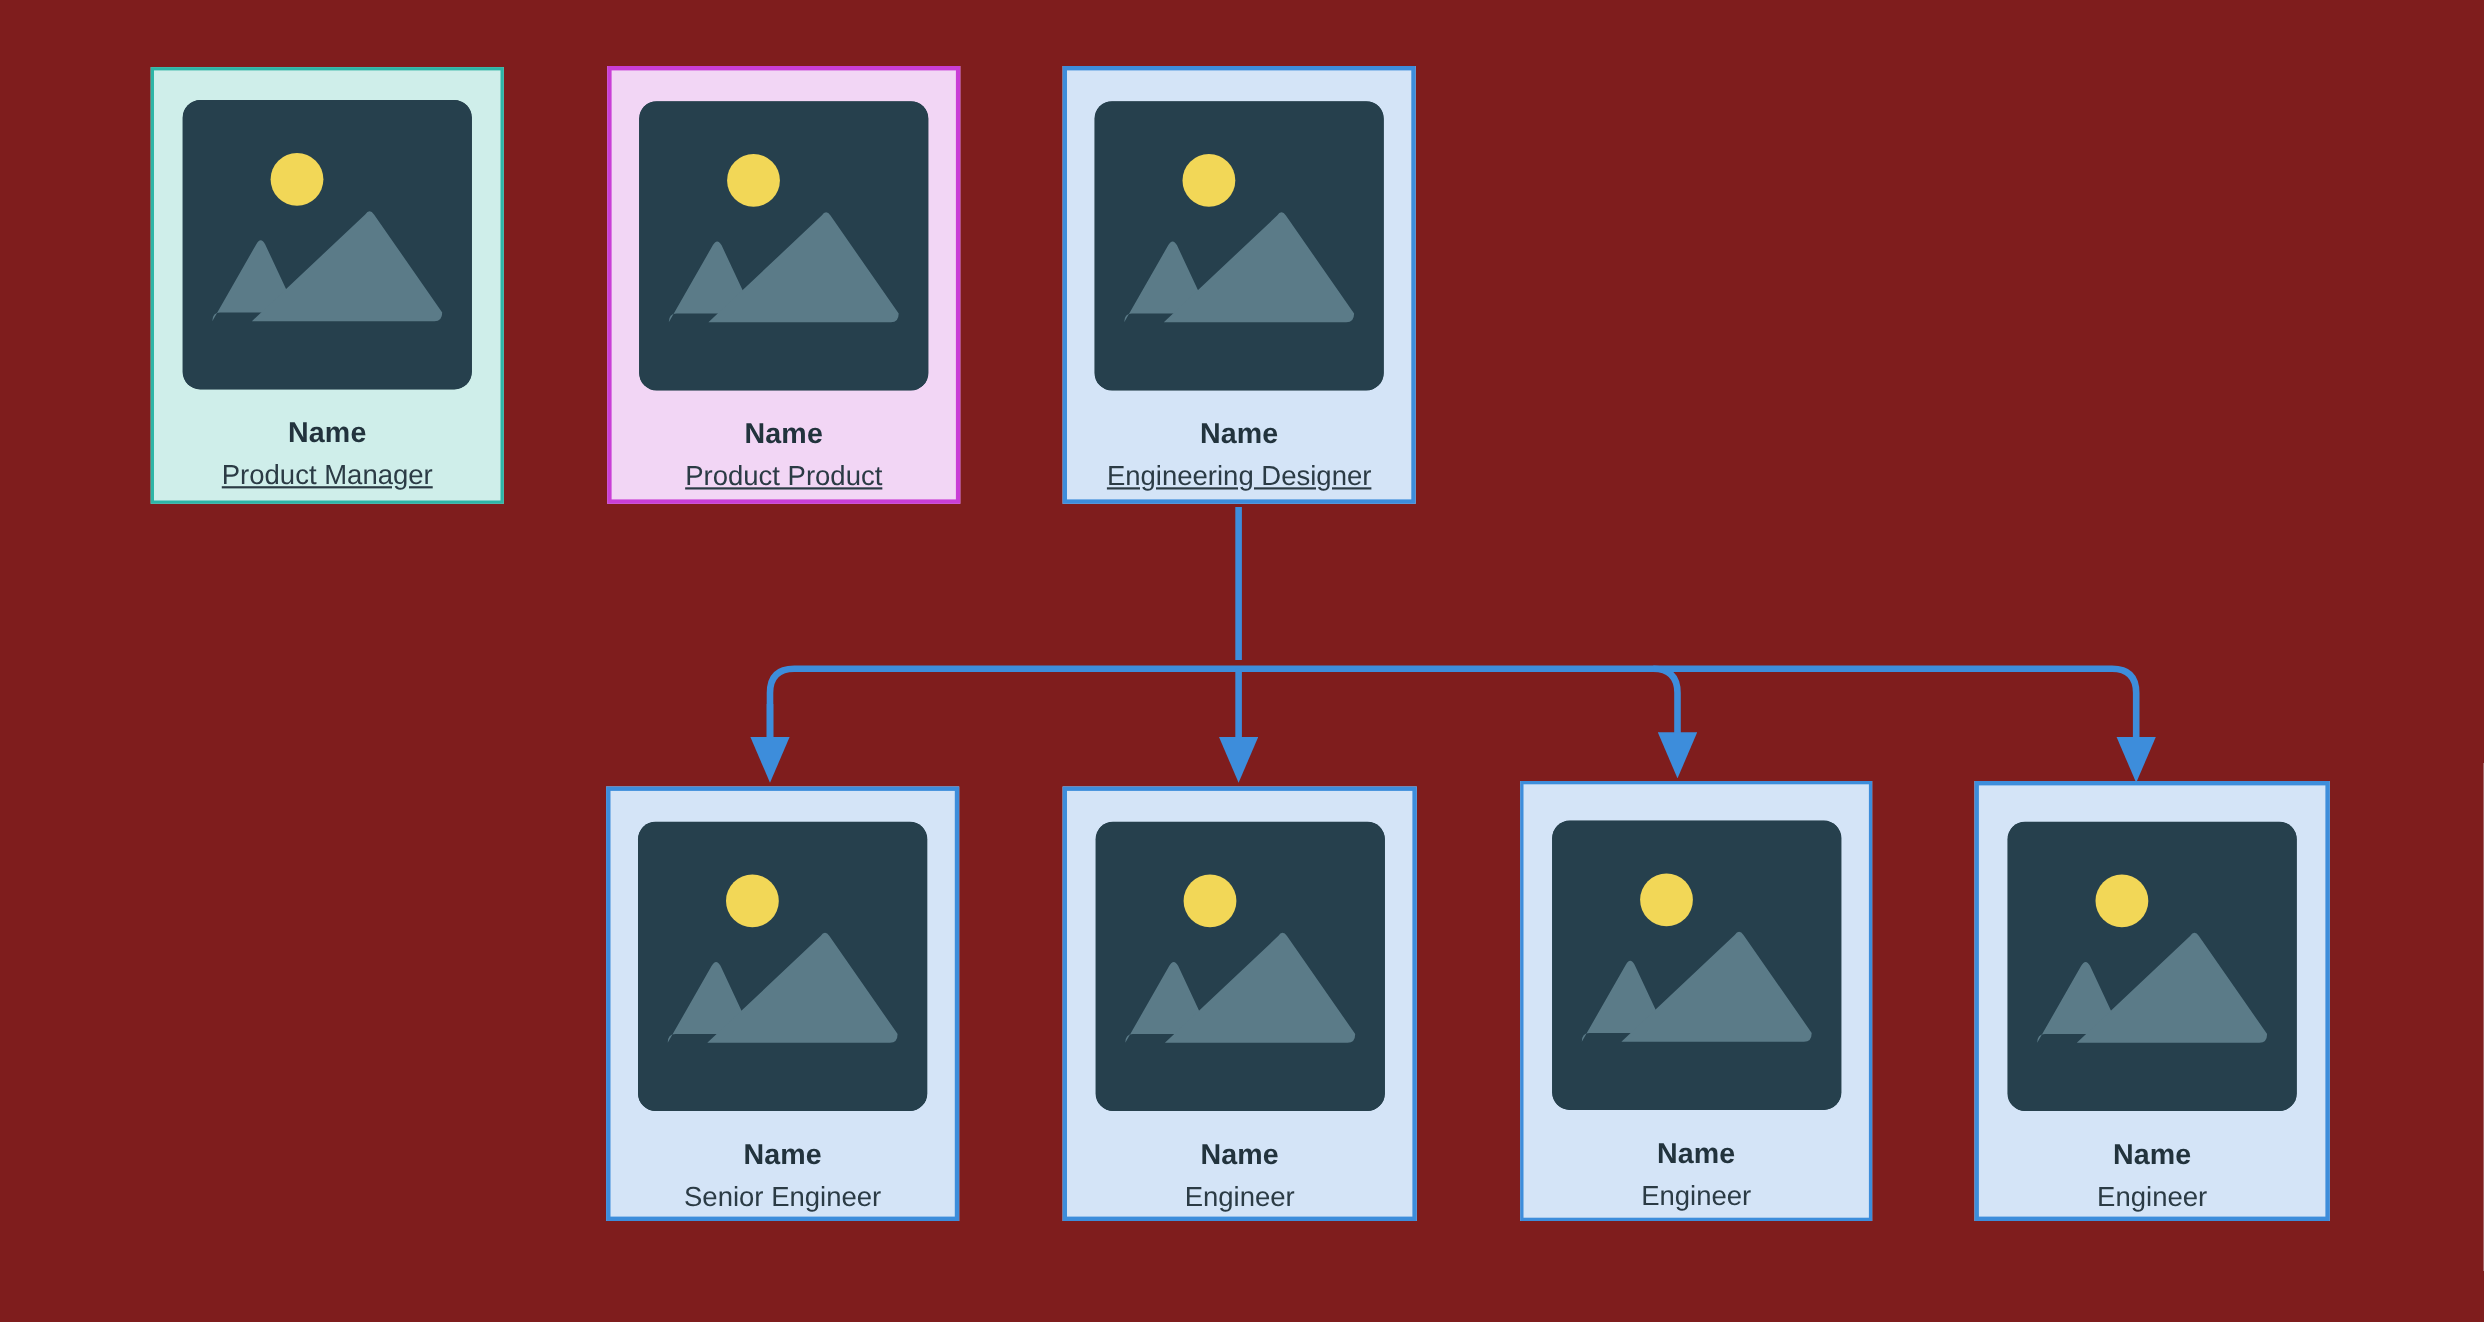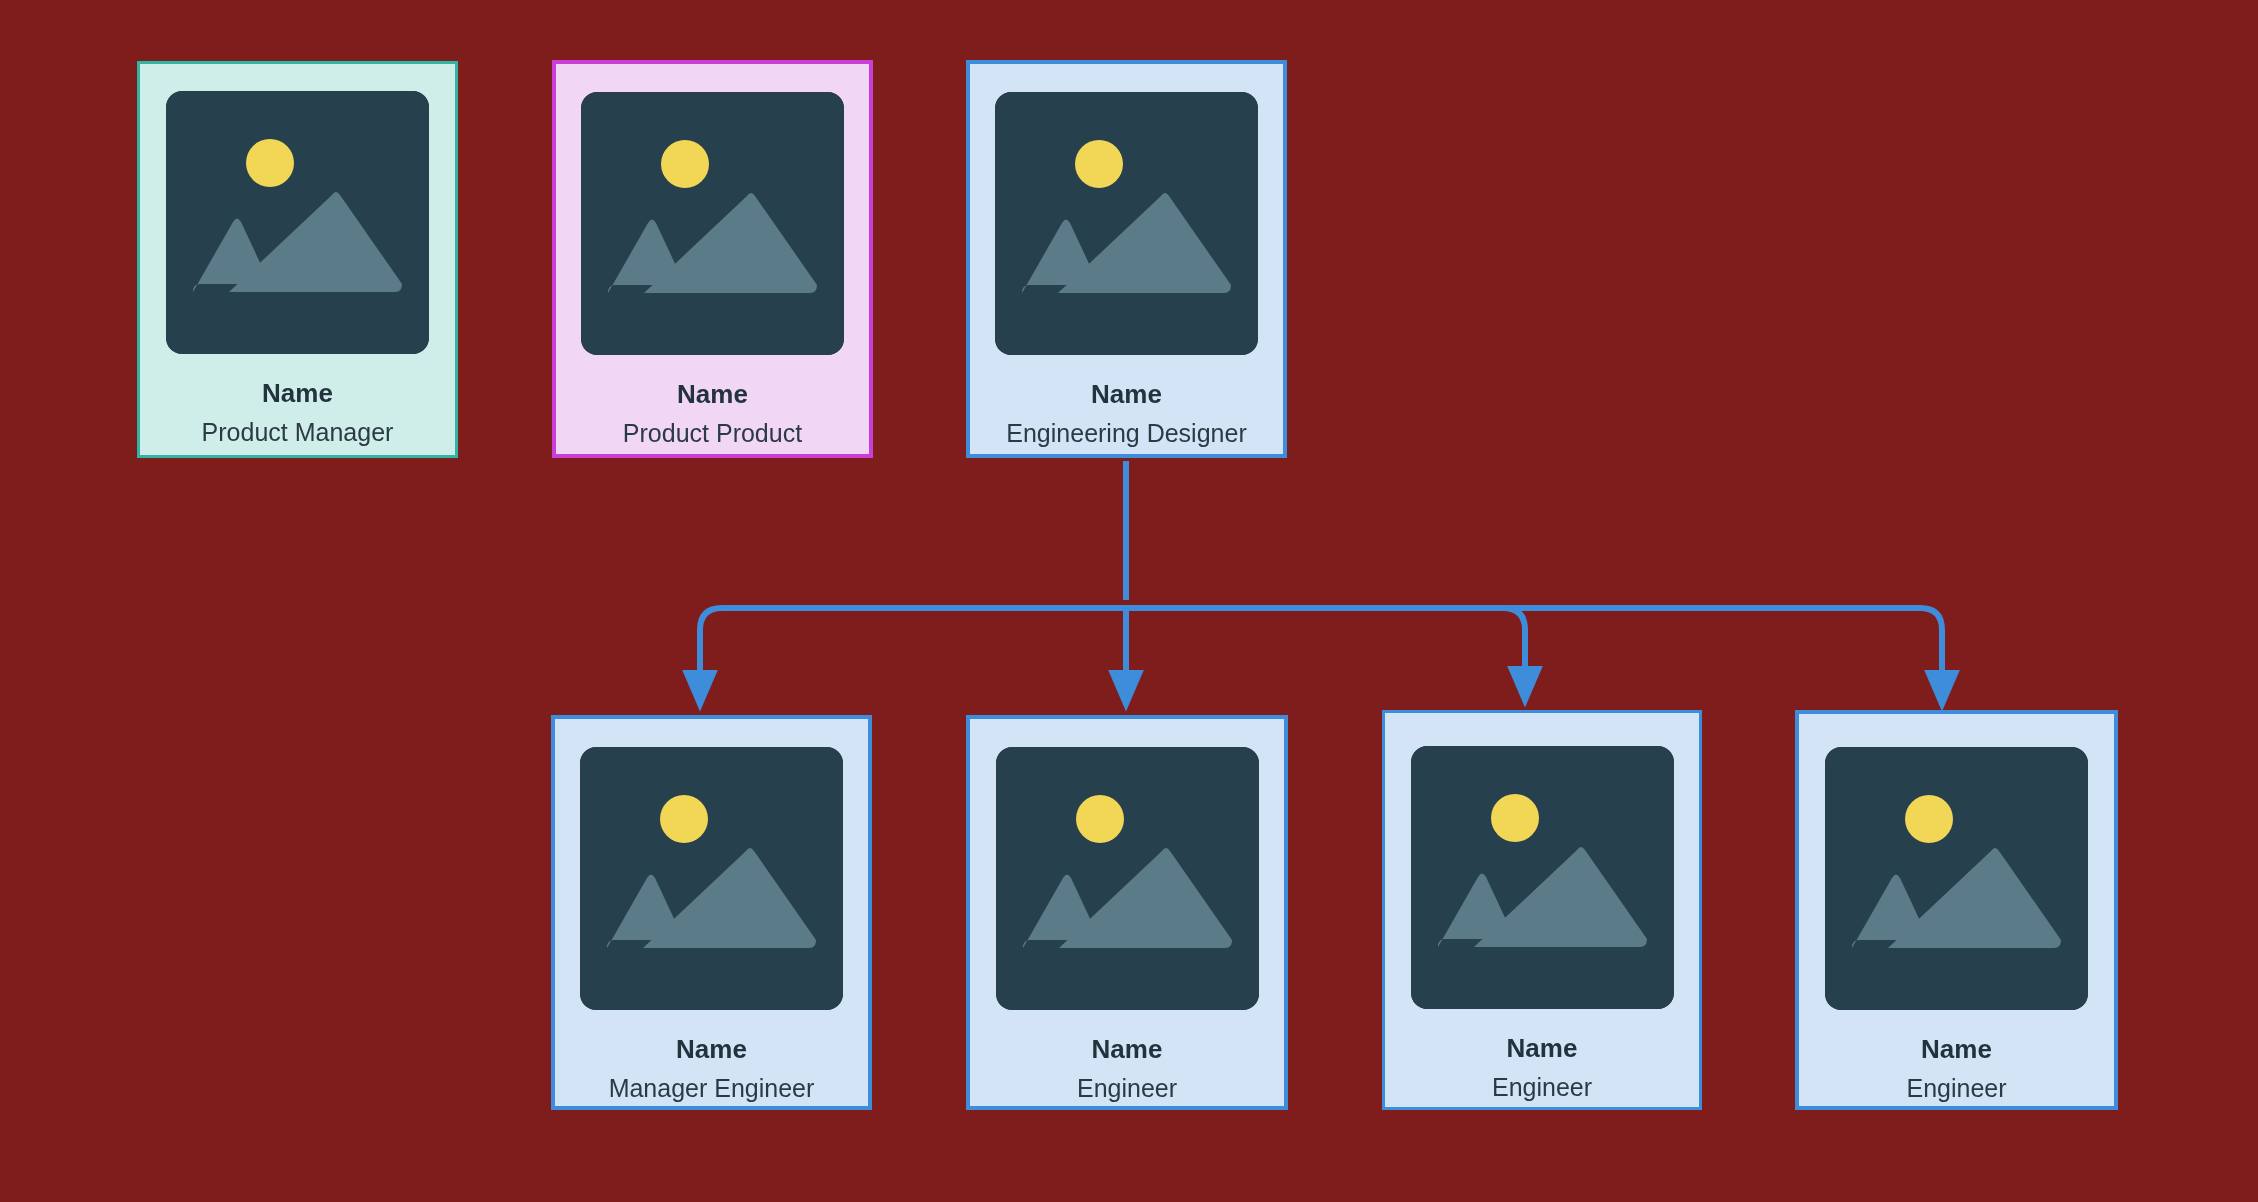--- a/index.html
+++ b/index.html
@@ -58,21 +58,21 @@
   }
   .card-role {
     color: #2b3b45;
     line-height: 1;
     text-align: center;
     white-space: nowrap;
   }
 
   
   .row-top .card-name   { font-size: 26px; margin-top: 26px; }
-  .row-top .card-role   { font-size: 25px; margin-top: 14px; }
+  .row-top .card-role   { font-size: 25px; margin-top: 14px; text-decoration: underline; }
   .row-bottom .card-name { font-size: 26px; margin-top: 26px; }
   .row-bottom .card-role { font-size: 25px; margin-top: 14px; }
 </style>
 </head>
 <body>
 
 <div id="canvas">
 
   <svg id="connectors" viewBox="0 0 2258 1202" width="2258" height="1202" xmlns="http://www.w3.org/2000/svg">
     <defs>
@@ -134,21 +134,21 @@
   <div class="card row-bottom" style="left:551px; top:715px; width:321px; height:395px; background:#d4e4f7; border:4px solid #3d8ddb;">
     <div class="card-photo" style="margin-top:28px; width:263px; height:263px; background:#26404d;">
       <svg viewBox="0 0 263 263" width="263" height="263" xmlns="http://www.w3.org/2000/svg">
         <rect x="0" y="0" width="263" height="263" rx="16" fill="#26404d"></rect>
         <circle cx="104" cy="72" r="24" fill="#f2d757"></circle>
         <path d="M 27 201 Q 27 193 34 193 L 104 193 L 75 131 Q 71 124 67 131 L 27 201 Z" fill="#5b7b88"></path>
         <path d="M 63 201 L 229 201 Q 236 201 236 193 L 174 104 Q 170 98 166 104 L 63 201 Z" fill="#5b7b88"></path>
       </svg>
     </div>
     <div class="card-name">Name</div>
-    <div class="card-role">Manager Engineer</div>
+    <div class="card-role">Senior Engineer</div>
   </div>
 
   <div class="card row-bottom" style="left:966px; top:715px; width:322px; height:395px; background:#d4e4f7; border:4px solid #3d8ddb;">
     <div class="card-photo" style="margin-top:28px; width:263px; height:263px; background:#26404d;">
       <svg viewBox="0 0 263 263" width="263" height="263" xmlns="http://www.w3.org/2000/svg">
         <rect x="0" y="0" width="263" height="263" rx="16" fill="#26404d"></rect>
         <circle cx="104" cy="72" r="24" fill="#f2d757"></circle>
         <path d="M 27 201 Q 27 193 34 193 L 104 193 L 75 131 Q 71 124 67 131 L 27 201 Z" fill="#5b7b88"></path>
         <path d="M 63 201 L 229 201 Q 236 201 236 193 L 174 104 Q 170 98 166 104 L 63 201 Z" fill="#5b7b88"></path>
       </svg>

